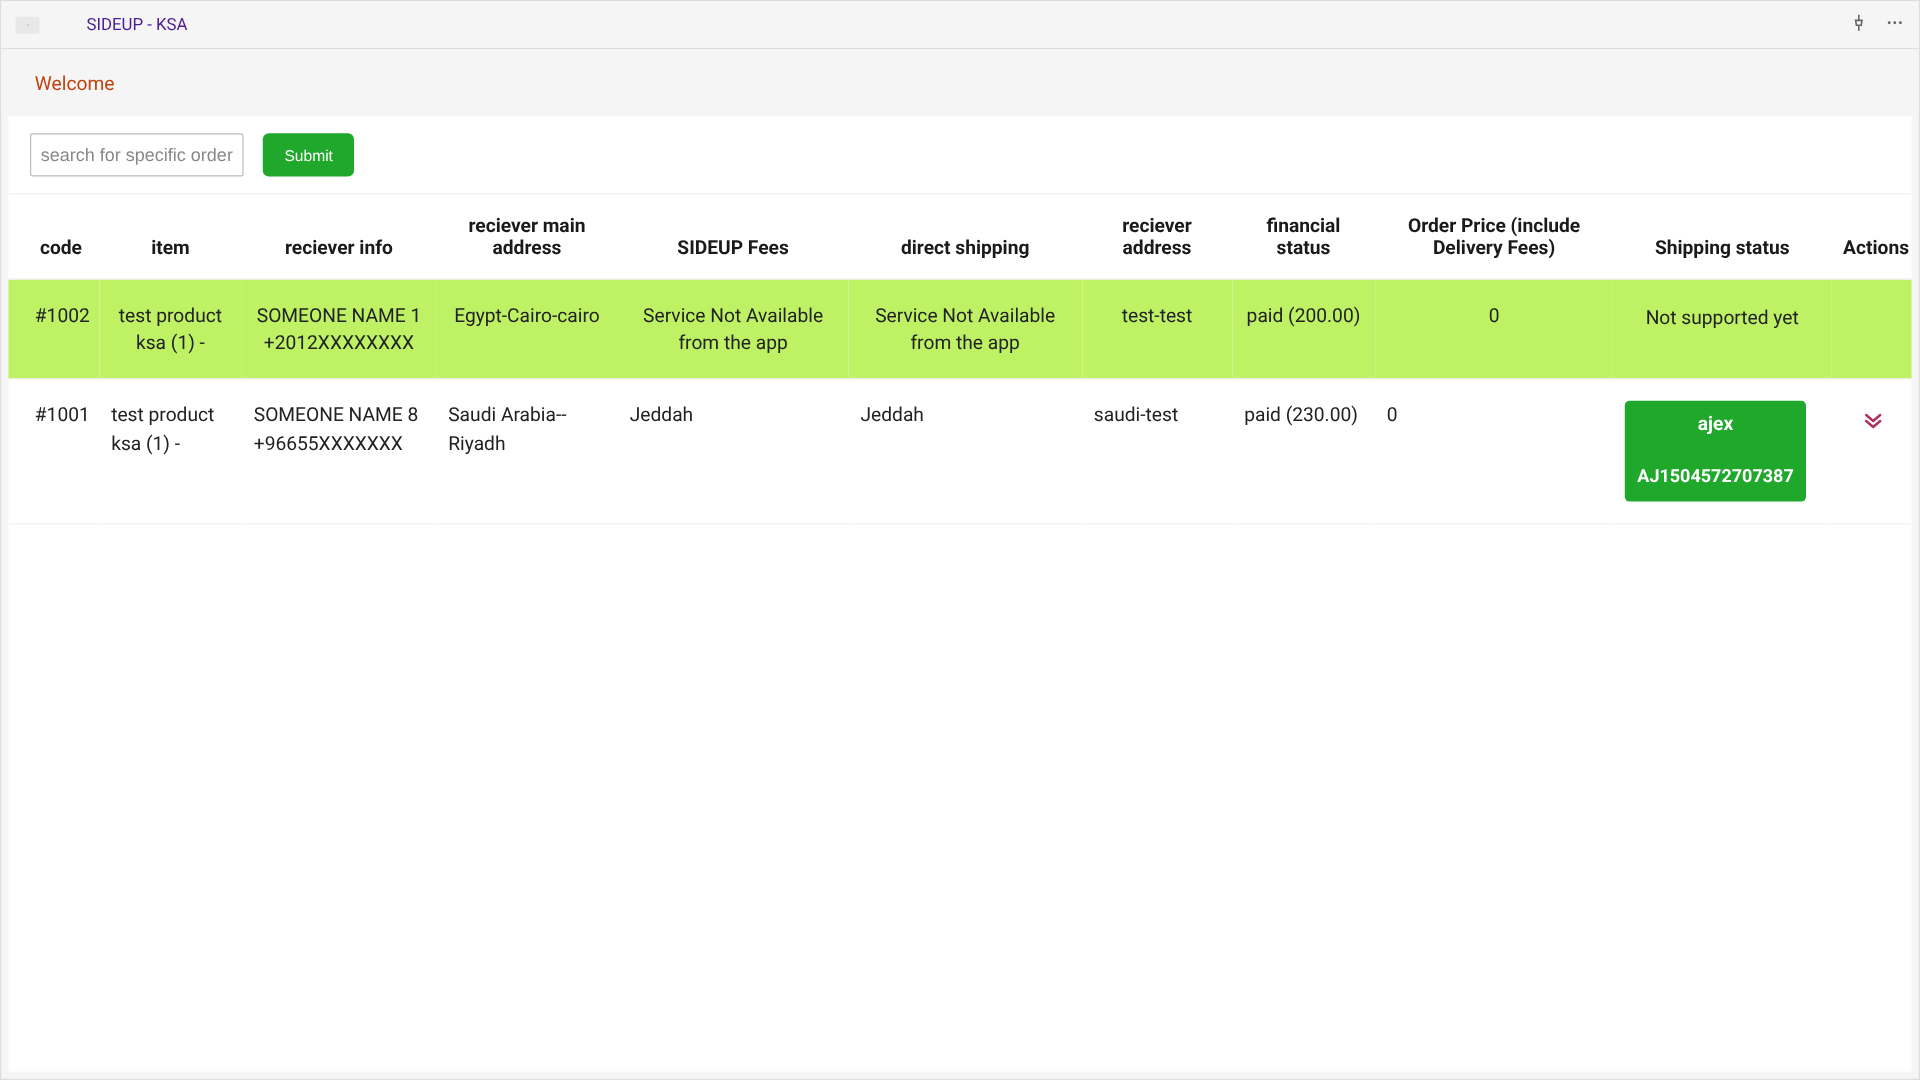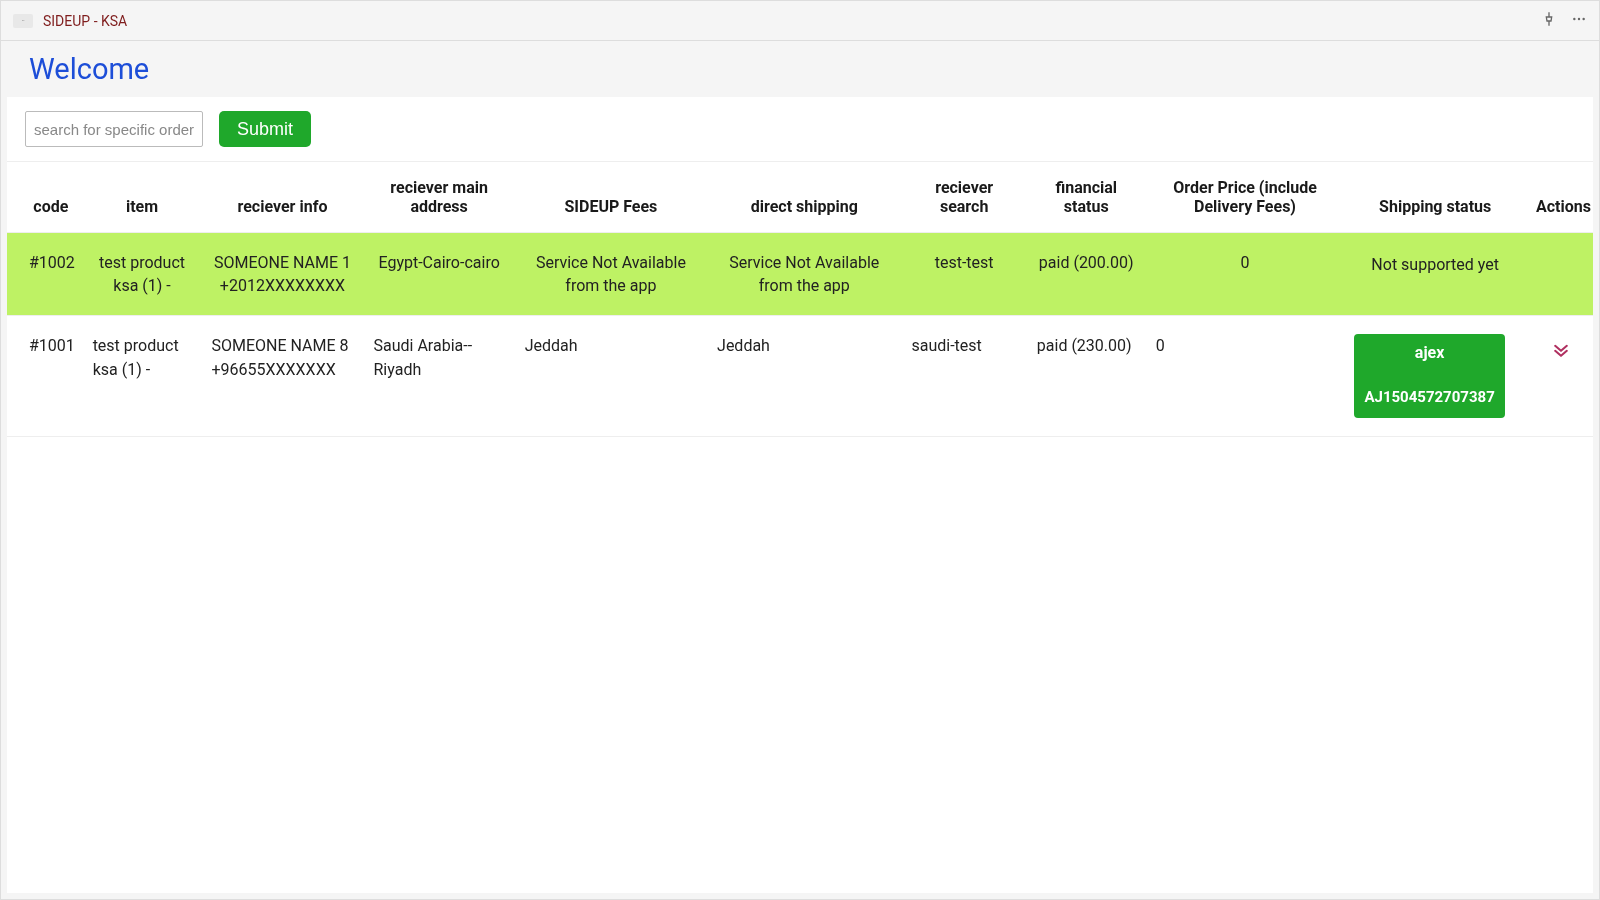--- a/index.html
+++ b/index.html
@@ -33,42 +33,43 @@
     margin-right: 10px;
     display: flex;
     align-items: center;
     justify-content: center;
     font-size: 7px;
     color: #888;
     letter-spacing: -0.5px;
   }
   .title-bar .app-title {
     font-size: 14px;
-    color: #7f1d1d;
+    color: #4c1d95;
     flex: 1;
+    margin-left: 29px;
   }
   .title-bar .right-icons {
     display: flex;
     gap: 14px;
     align-items: center;
     color: #666;
   }
   .pin-icon, .more-icon { cursor: pointer; }
 
   .sub-header {
     height: 56px;
     display: flex;
     align-items: center;
     padding: 0 28px;
     background: #f5f5f5;
   }
   .sub-header h1 {
-    font-size: 29px;
+    font-size: 16px;
     font-weight: 400;
-    color: #1d4ed8;
+    color: #c2410c;
   }
 
   .content-panel {
     flex: 1;
     background: #fff;
     margin: 0 6px 6px 6px;
     display: flex;
     flex-direction: column;
   }
 
@@ -89,21 +90,21 @@
     color: #14532d;
   }
   .search-input::placeholder { color: #888; }
   .submit-btn {
     background: #1fa82b;
     color: #fff;
     border: none;
     border-radius: 5px;
     height: 36px;
     padding: 0 18px;
-    font-size: 18px;
+    font-size: 13px;
     cursor: pointer;
   }
 
   table {
     width: 100%;
     border-collapse: collapse;
     table-layout: fixed;
   }
   thead th {
     text-align: center;
@@ -214,21 +215,21 @@
           <col class="col-actions">
       </colgroup>
       <thead>
         <tr>
           <th class="col-code">code</th>
           <th>item</th>
           <th>reciever info</th>
           <th>reciever main address</th>
           <th>SIDEUP Fees</th>
           <th>direct shipping</th>
-          <th>reciever search</th>
+          <th>reciever address</th>
           <th>financial status</th>
           <th>Order Price (include Delivery Fees)</th>
           <th>Shipping status</th>
           <th>Actions</th>
         </tr>
       </thead>
       <tbody id="tbody">
           <tr class="shaded">
             <td class="col-code">#1002</td>
             <td>test product ksa (1) -</td>

